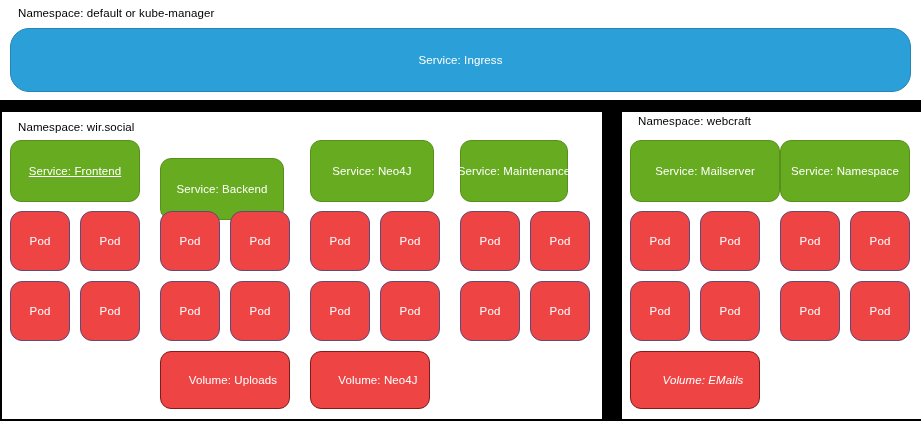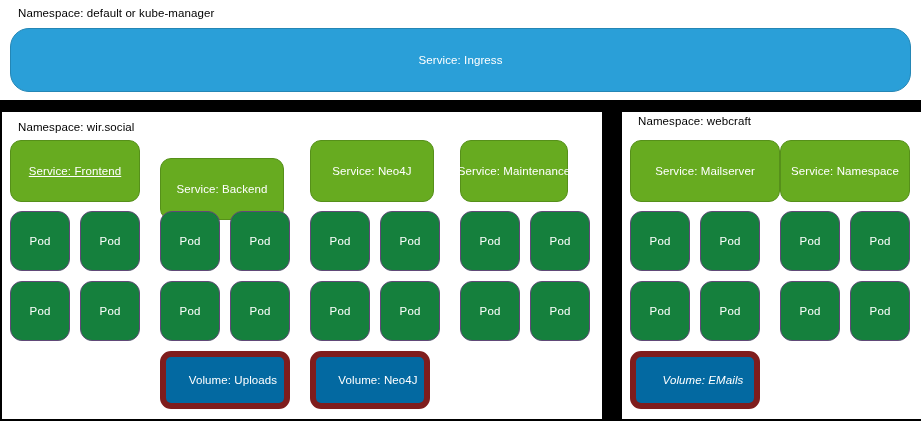--- a/index.html
+++ b/index.html
@@ -54,27 +54,27 @@
   .node.ingress {
     background: #2A9FD8;
     border: 1px solid #2486B5;
     border-radius: 19px;
   }
   .node.service {
     background: #67AB20;
     border: 1px solid #56901A;
   }
   .node.pod {
-    background: #15803d;
+    background: #ef4444;
     border: 1px solid #614978;
     border-radius: 12px;
   }
   .node.volume {
-    background: #0369a1;
-    border: 6px solid #7f1d1d;
+    background: #ef4444;
+    border: 1px solid #7f1d1d;
     padding-left: 16px;
   }
 </style>
 </head>
 <body>
 
 <div id="canvas">
 
   <div class="ns-panel" id="ns-top"></div>
   <div class="ns-label" style="left:10px; top:7px;">Namespace: default or kube-manager</div>

